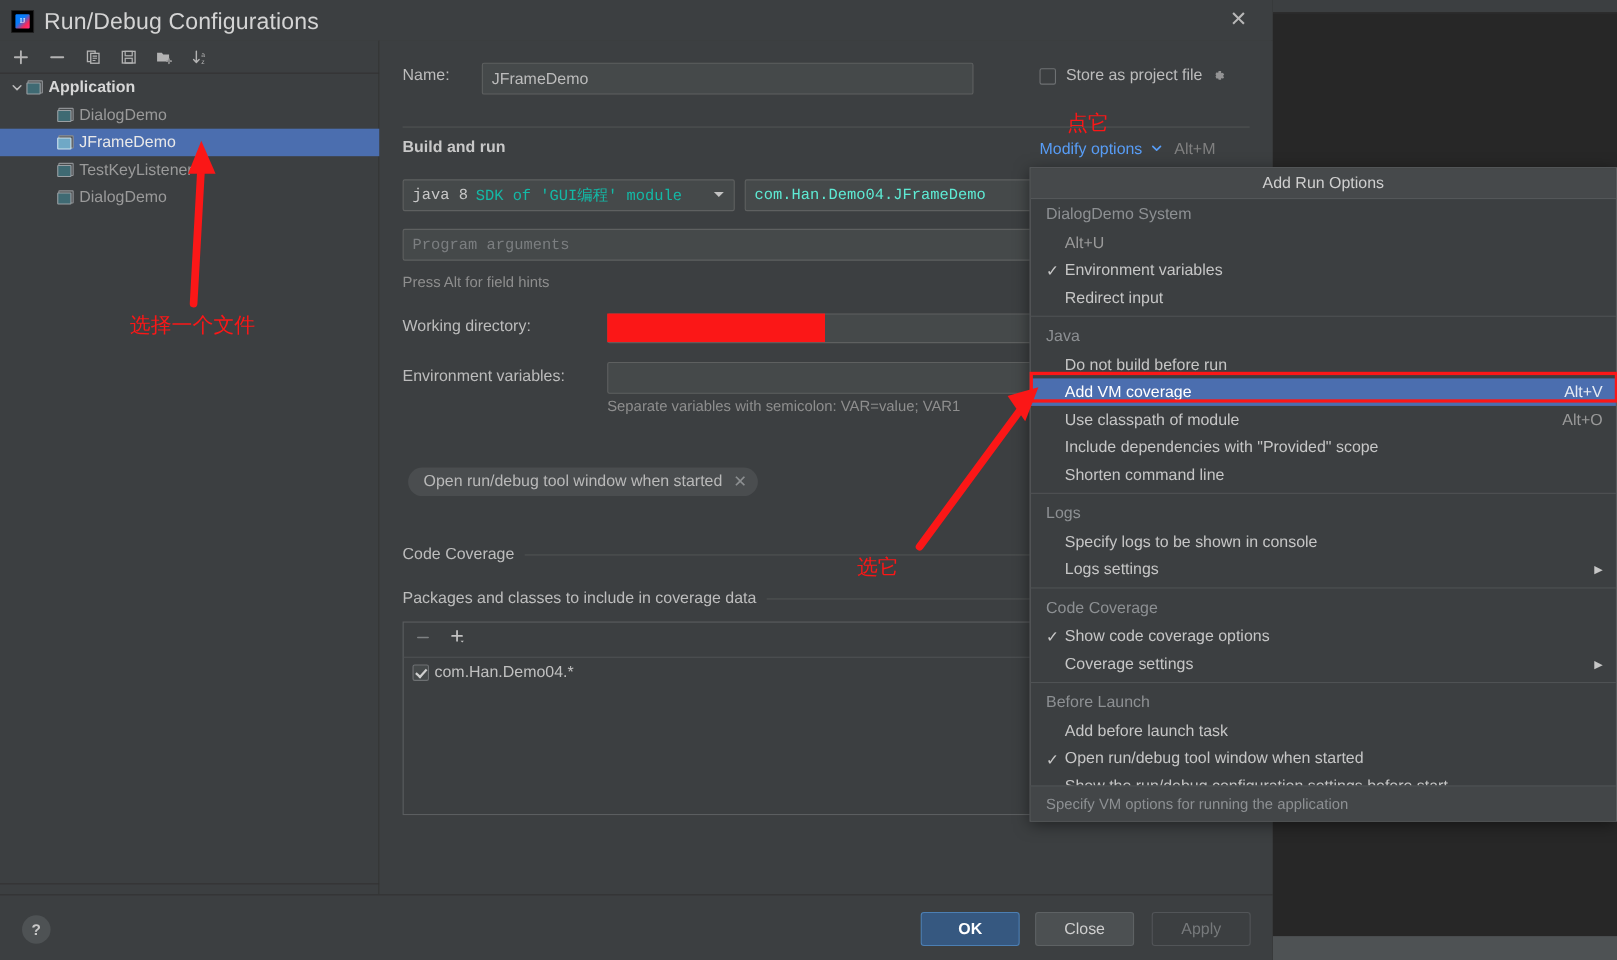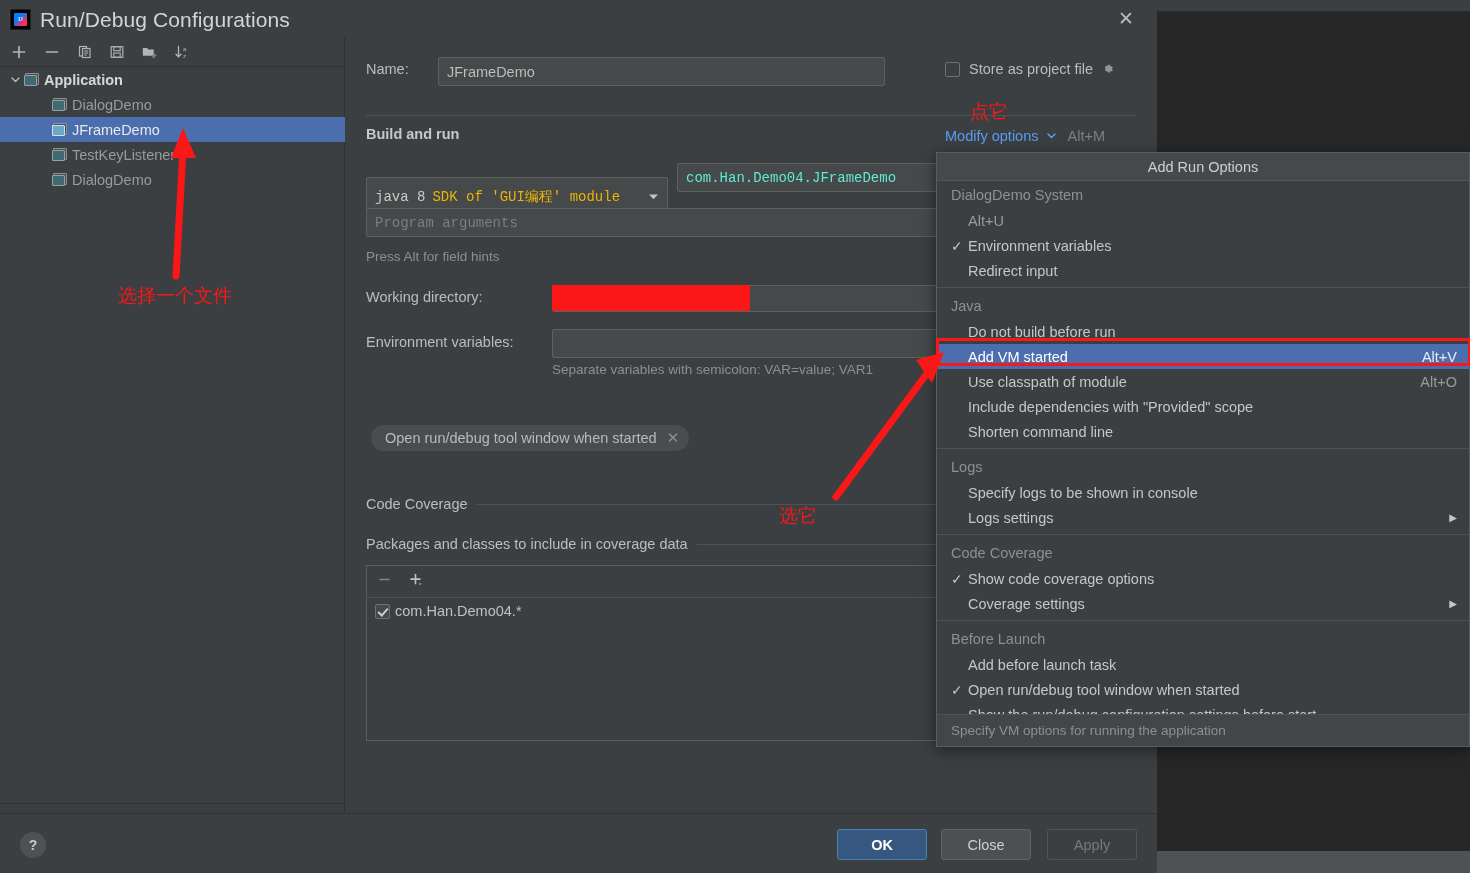--- a/index.html
+++ b/index.html
@@ -398,23 +398,23 @@
       <div class="row" style="left:600px; top:90px;">
         <span class="link">Modify options</span>
         <span style="margin-left:7px;">
           <svg width="11" height="11" viewBox="0 0 11 11">
               <path d="M2 4l3.5 3.5L9 4" stroke="#589df6" stroke-width="1.5" fill="none" stroke-linecap="round" stroke-linejoin="round"></path>
             </svg>
         </span>
         <span class="shortcut-dim" style="margin-left:11px;">Alt+M</span>
       </div>
 
-      <div class="combo" style="position:absolute; left:21px; top:140px; width:302px; height:40px;">
+      <div class="combo" style="position:absolute; left:21px; top:126px; width:302px; height:29px;">
         <span style="color:#c8c8c8;">java 8</span>
-        <span style="color:#eab308; margin-left:7px;">SDK of 'GUI编程' module</span>
+        <span style="color:#14b8a6; margin-left:7px;">SDK of 'GUI编程' module</span>
         <span style="margin-left:auto;">
           <svg width="11" height="8" viewBox="0 0 11 8">
               <path d="M1 1.6l4.5 4.6L10 1.6z" fill="#c3c3c3"></path>
             </svg>
         </span>
       </div>
       <div class="textfield mono" style="position:absolute; left:332px; top:126px; width:459px; height:29px;">
         <span style="color:#5eead4;">com.Han.Demo04.JFrameDemo</span>
       </div>
 
@@ -504,21 +504,21 @@
     <div class="popup-div"></div>
 
     <div class="popup-cat">Java</div>
     <div class="popup-item">
       <span class="tick"></span>
       <span class="pi-label">Do not build before run</span>
       <span class="pi-short"></span>
     </div>
     <div class="popup-item highlight">
       <span class="tick"></span>
-      <span class="pi-label">Add VM started</span>
+      <span class="pi-label">Add VM coverage</span>
       <span class="pi-short">Alt+V</span>
     </div>
     <div class="popup-item">
       <span class="tick"></span>
       <span class="pi-label">Use classpath of module</span>
       <span class="pi-short">Alt+O</span>
     </div>
     <div class="popup-item">
       <span class="tick"></span>
       <span class="pi-label">Include dependencies with "Provided" scope</span>

